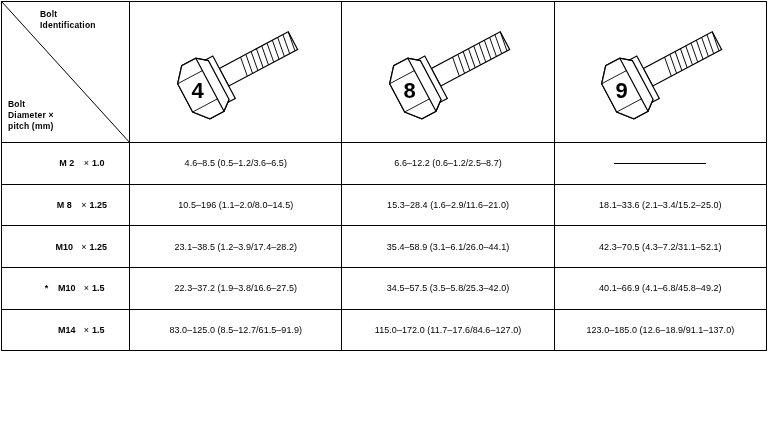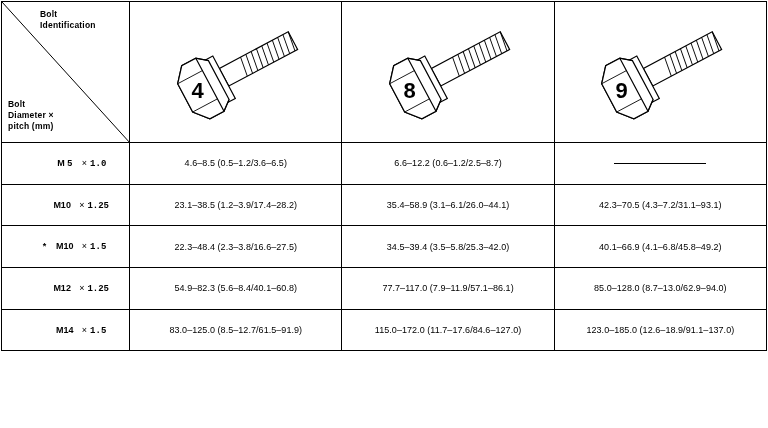--- a/index.html
+++ b/index.html
@@ -115,21 +115,20 @@
     min-width: 26px;
   }
   .times {
     display: inline-block;
     padding: 0 3px 0 4px;
     font-weight: normal;
     font-size: 9px;
   }
   .pitch {
     display: inline-block;
-    font-family: Liberation Mono, monospace;
   }
   td.val-cell {
     font-size: 9.2px;
     letter-spacing: 0.05px;
     white-space: nowrap;
   }
   .dashline {
     display: inline-block;
     width: 92px;
     border-top: 1px solid #000;
@@ -257,61 +256,61 @@
                 <text x="32" y="61" text-anchor="middle" font-family="Liberation Sans, sans-serif" font-size="22" font-weight="bold" fill="#000000" transform="rotate(28 32 54)">9</text>
               </g>
             </svg>
           </div>
         </td>
       </tr>
 
       <tr class="data-row">
         <td class="spec-cell">
           <span class="spec-inner">
-            <span class="ast"></span><span class="dia">M 5</span><span class="times">×</span><span class="pitch">1.0</span>
+            <span class="ast"></span><span class="dia">M 2</span><span class="times">×</span><span class="pitch">1.0</span>
           </span>
         </td>
         <td class="val-cell">4.6–8.5 (0.5–1.2/3.6–6.5)</td>
         <td class="val-cell">6.6–12.2 (0.6–1.2/2.5–8.7)</td>
         <td class="val-cell"><span class="dashline"></span></td>
       </tr>
 
+      <tr class="data-row">
+        <td class="spec-cell">
+          <span class="spec-inner">
+            <span class="ast"></span><span class="dia">M 8</span><span class="times">×</span><span class="pitch">1.25</span>
+          </span>
+        </td>
+        <td class="val-cell">10.5–196 (1.1–2.0/8.0–14.5)</td>
+        <td class="val-cell">15.3–28.4 (1.6–2.9/11.6–21.0)</td>
+        <td class="val-cell">18.1–33.6 (2.1–3.4/15.2–25.0)</td>
+      </tr>
 
       <tr class="data-row">
         <td class="spec-cell">
           <span class="spec-inner">
             <span class="ast"></span><span class="dia">M10</span><span class="times">×</span><span class="pitch">1.25</span>
           </span>
         </td>
         <td class="val-cell">23.1–38.5 (1.2–3.9/17.4–28.2)</td>
         <td class="val-cell">35.4–58.9 (3.1–6.1/26.0–44.1)</td>
-        <td class="val-cell">42.3–70.5 (4.3–7.2/31.1–93.1)</td>
+        <td class="val-cell">42.3–70.5 (4.3–7.2/31.1–52.1)</td>
       </tr>
 
       <tr class="data-row">
         <td class="spec-cell">
           <span class="spec-inner">
             <span class="ast">*</span><span class="dia">M10</span><span class="times">×</span><span class="pitch">1.5</span>
           </span>
         </td>
-        <td class="val-cell">22.3–48.4 (2.3–3.8/16.6–27.5)</td>
-        <td class="val-cell">34.5–39.4 (3.5–5.8/25.3–42.0)</td>
+        <td class="val-cell">22.3–37.2 (1.9–3.8/16.6–27.5)</td>
+        <td class="val-cell">34.5–57.5 (3.5–5.8/25.3–42.0)</td>
         <td class="val-cell">40.1–66.9 (4.1–6.8/45.8–49.2)</td>
       </tr>
 
-      <tr class="data-row">
-        <td class="spec-cell">
-          <span class="spec-inner">
-            <span class="ast"></span><span class="dia">M12</span><span class="times">×</span><span class="pitch">1.25</span>
-          </span>
-        </td>
-        <td class="val-cell">54.9–82.3 (5.6–8.4/40.1–60.8)</td>
-        <td class="val-cell">77.7–117.0 (7.9–11.9/57.1–86.1)</td>
-        <td class="val-cell">85.0–128.0 (8.7–13.0/62.9–94.0)</td>
-      </tr>
 
 
       <tr class="data-row">
         <td class="spec-cell">
           <span class="spec-inner">
             <span class="ast"></span><span class="dia">M14</span><span class="times">×</span><span class="pitch">1.5</span>
           </span>
         </td>
         <td class="val-cell">83.0–125.0 (8.5–12.7/61.5–91.9)</td>
         <td class="val-cell">115.0–172.0 (11.7–17.6/84.6–127.0)</td>

